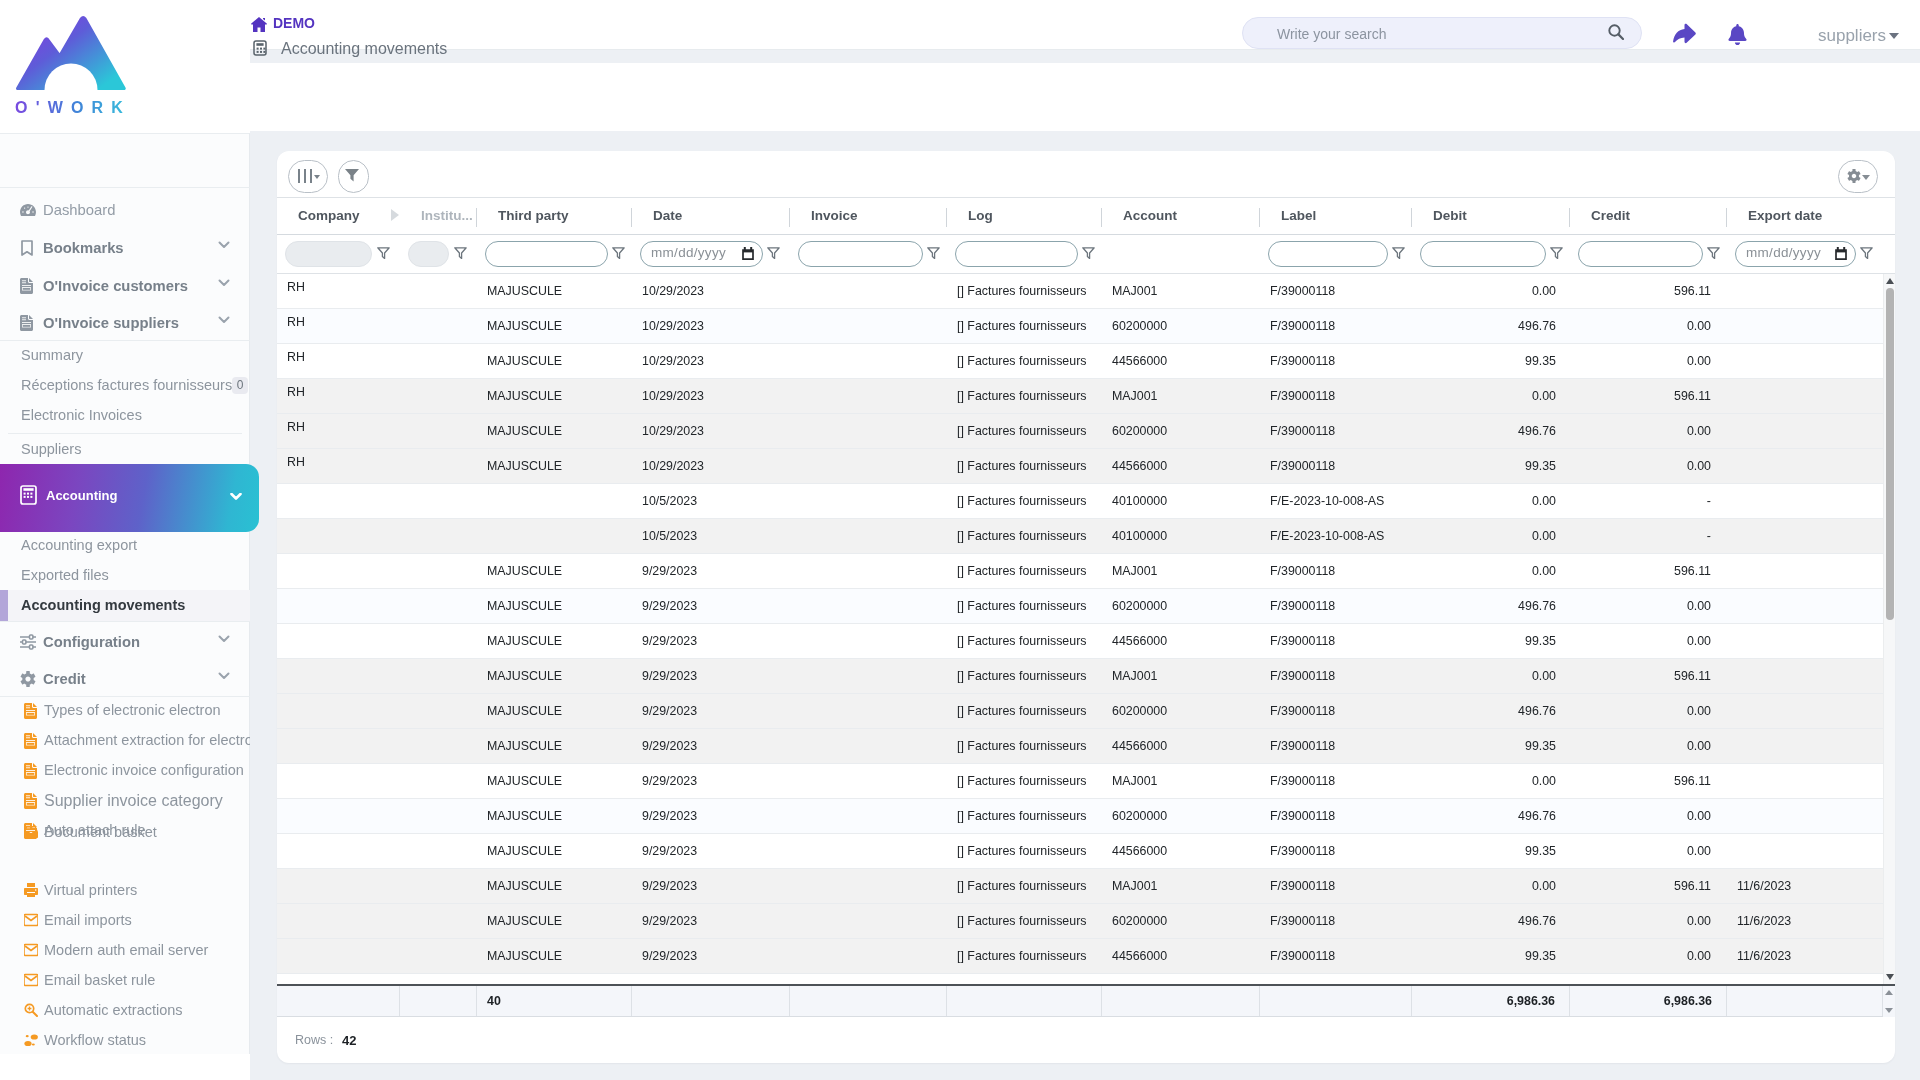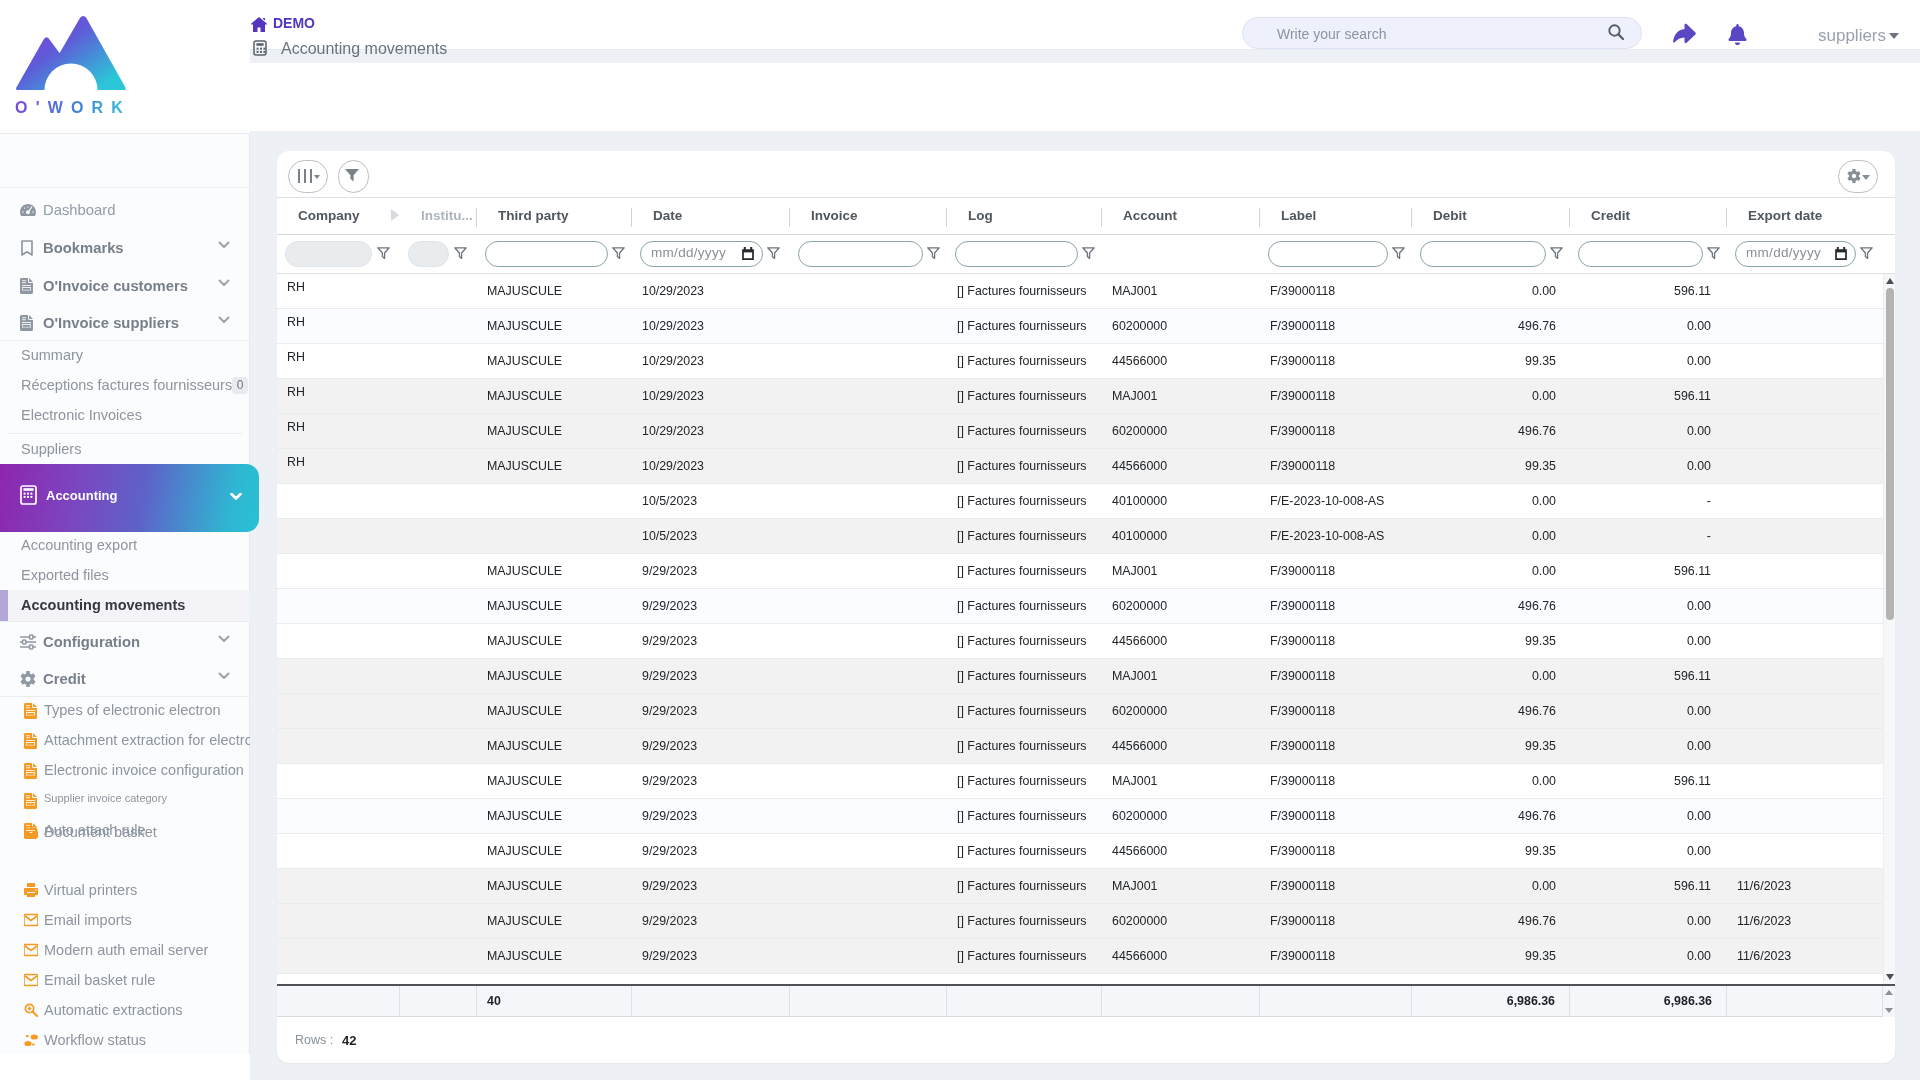--- a/index.html
+++ b/index.html
@@ -722,21 +722,21 @@
       </div>
       <div style="position:absolute;left:0;top:652px;width:250px;height:30px;overflow:hidden;">
         <span style="position:absolute;left:24px;top:7px;">
           <svg width="13" height="16" viewBox="0 0 13 16" style="">
             <path fill="#f59a23" d="M8 0H1.5C.67 0 0 .67 0 1.5v13C0 15.33.67 16 1.5 16h10c.83 0 1.5-.67 1.5-1.5V5H9.5C8.67 5 8 4.33 8 3.5V0z"></path>
 <path fill="#f59a23" d="M9 0v3.5c0 .28.22.5.5.5H13L9 0z"></path>
 <path fill="#fff" d="M2 2.2h4v1H2zM2 4.2h4v1H2zM2 7h9v1.1H2zM2 9h9v3.6H2z" opacity=".85"></path>
 <path fill="#f59a23" d="M2.8 10h7.4v1.8H2.8z"></path>
           </svg>
         </span>
-        <span style="position:absolute;left:44px;top:6px;font-size:11px;color:#8d959e;white-space:nowrap;">Supplier invoice category</span>
+        <span style="position:absolute;left:44px;top:6px;font-size:16px;color:#8d959e;white-space:nowrap;">Supplier invoice category</span>
       </div>
       <div style="position:absolute;left:0;top:682px;width:250px;height:30px;overflow:hidden;">
         <span style="position:absolute;left:24px;top:7px;">
           <svg width="13" height="16" viewBox="0 0 13 16" style="">
             <path fill="#f59a23" d="M8 0H1.5C.67 0 0 .67 0 1.5v13C0 15.33.67 16 1.5 16h10c.83 0 1.5-.67 1.5-1.5V5H9.5C8.67 5 8 4.33 8 3.5V0z"></path>
 <path fill="#f59a23" d="M9 0v3.5c0 .28.22.5.5.5H13L9 0z"></path>
 <path fill="#fff" d="M2 2.2h4v1H2zM2 4.2h4v1H2zM2 7h9v1.1H2zM2 9h9v3.6H2z" opacity=".85"></path>
 <path fill="#f59a23" d="M2.8 10h7.4v1.8H2.8z"></path>
           </svg>
         </span>

